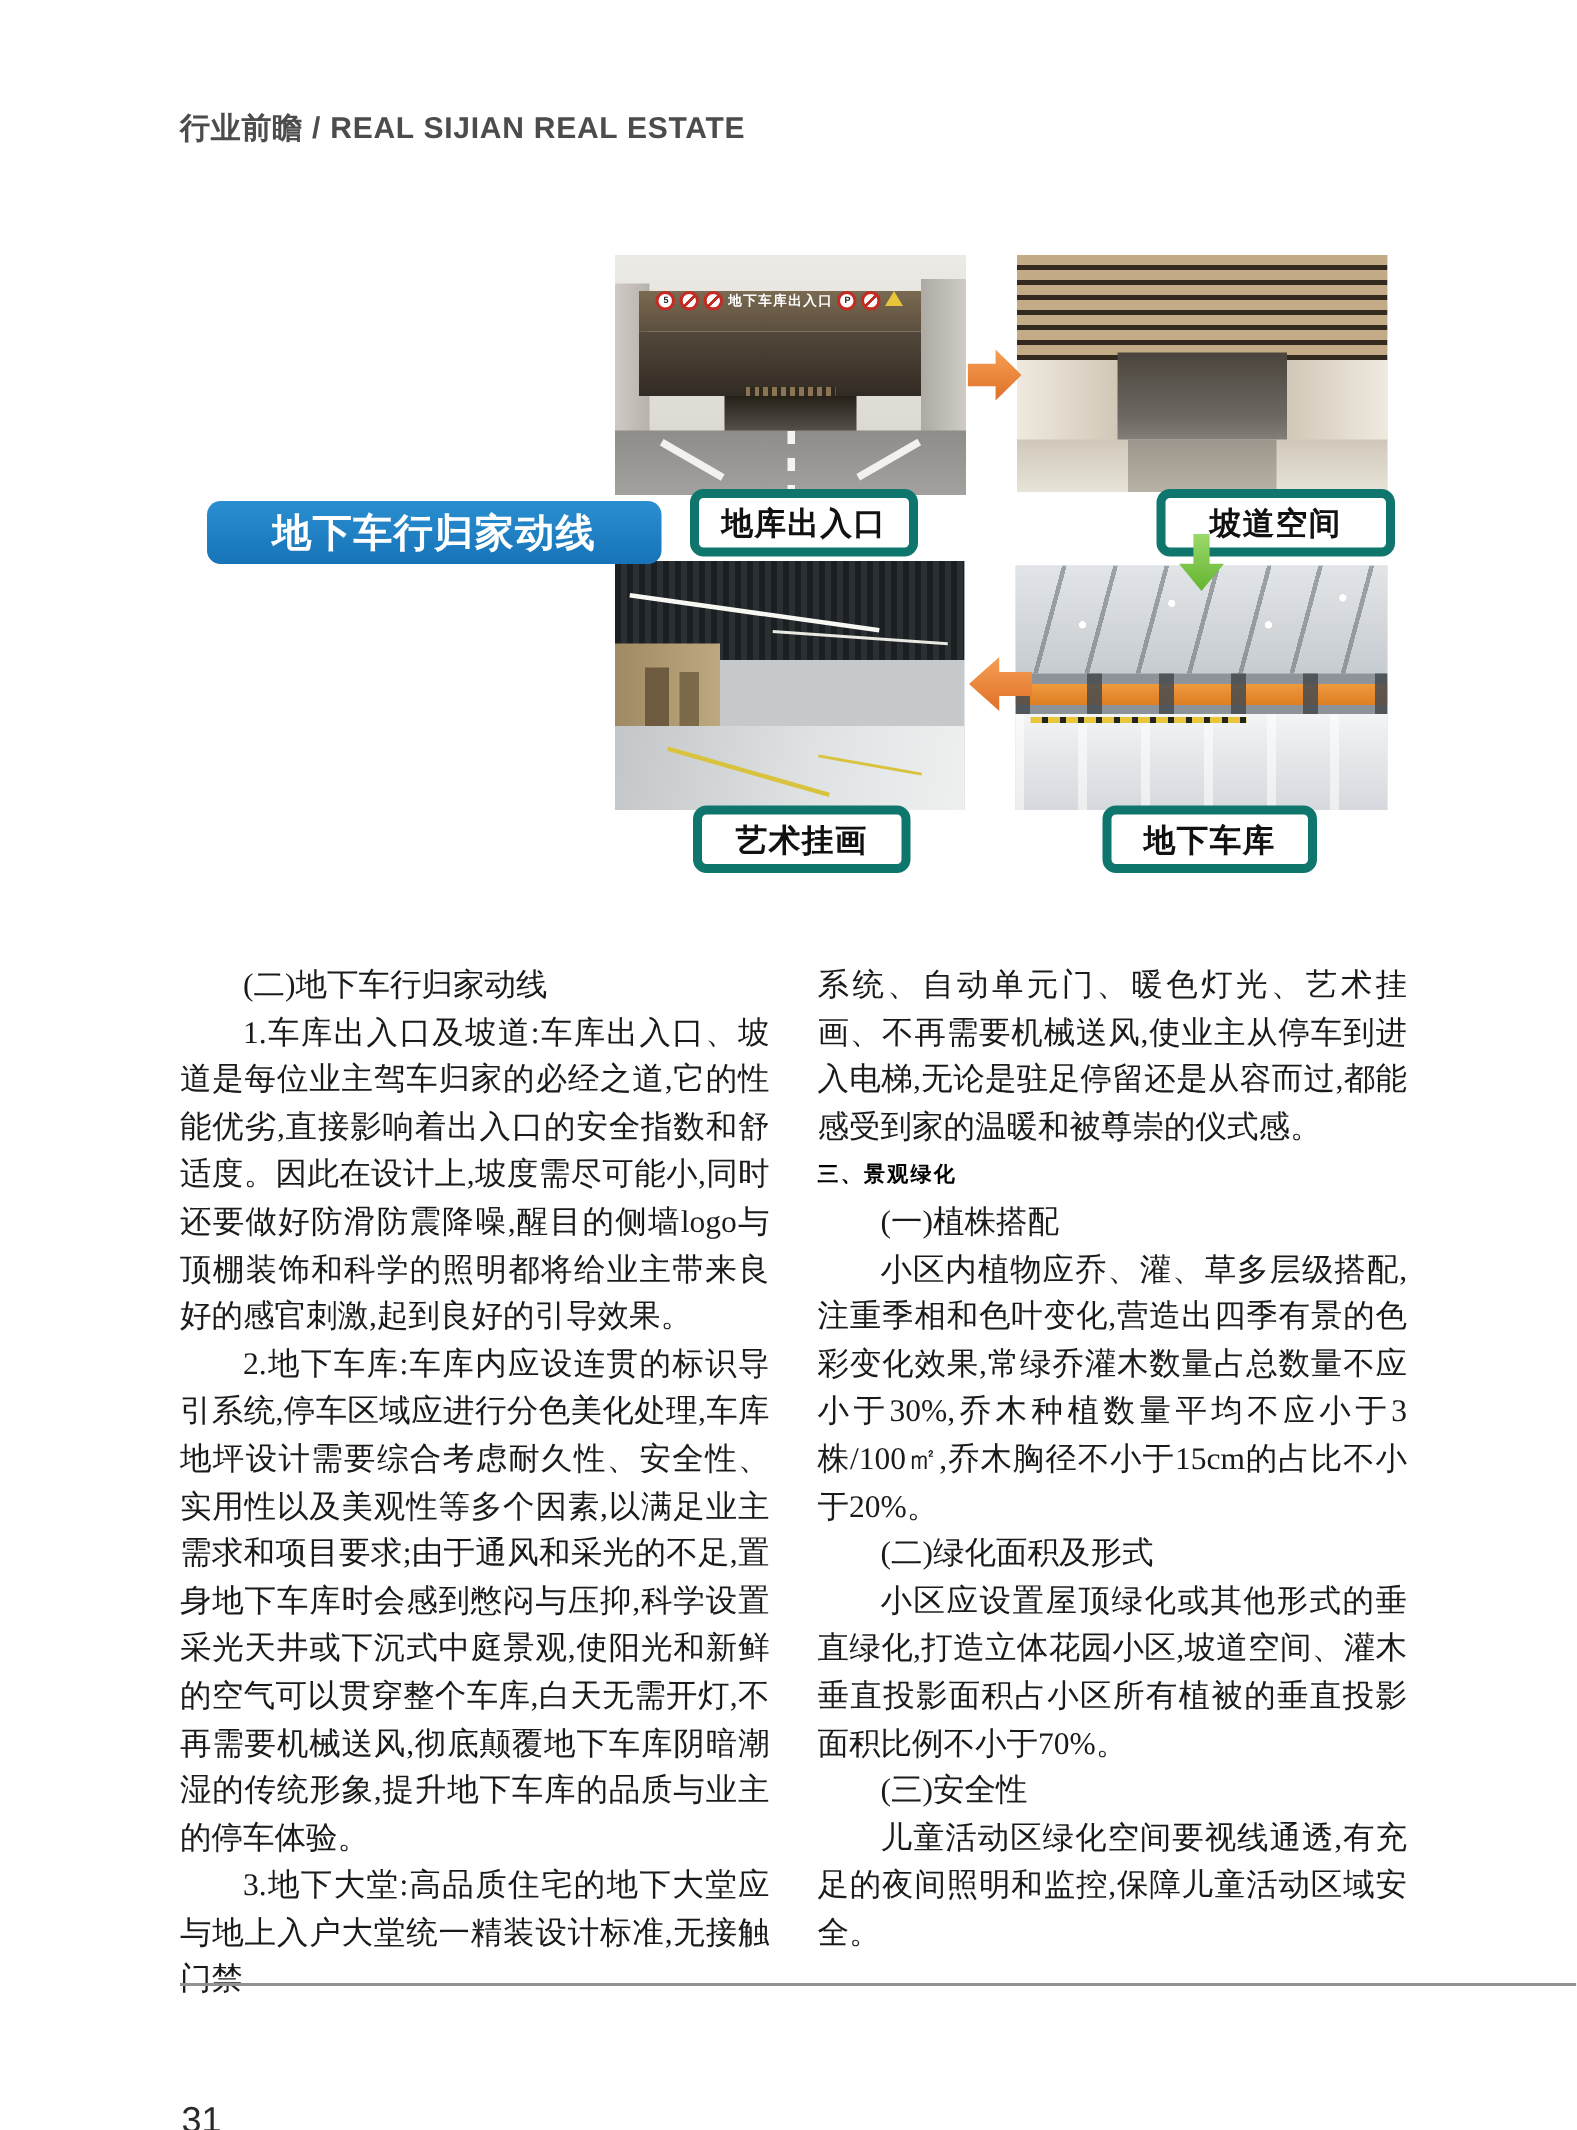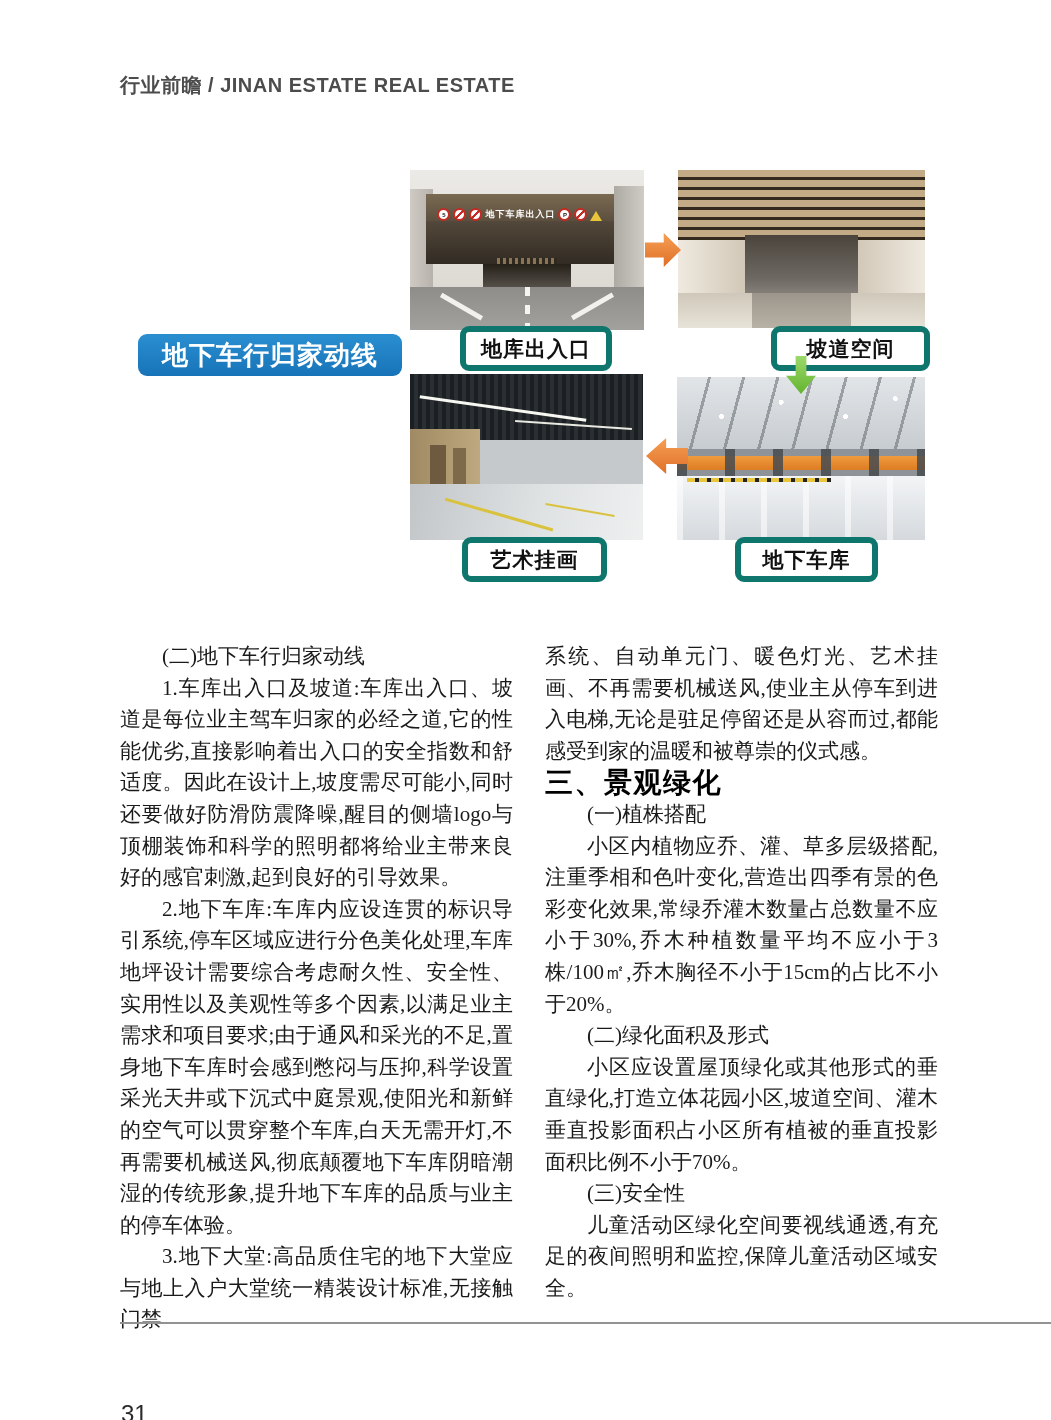--- a/index.html
+++ b/index.html
@@ -4,33 +4,33 @@
 <style>
   html,body{margin:0;padding:0;background:#ffffff;}
   .page{position:relative;width:1051px;height:1420px;background:#ffffff;overflow:hidden;
         font-family:"Liberation Sans",sans-serif;}
 
   
   .hdr{position:absolute;left:120px;top:72px;font-size:20px;font-weight:bold;
        color:#4c4c4c;letter-spacing:0.5px;}
 
   
-  .flow-banner{position:absolute;left:138px;top:334px;width:264px;height:42px;
+  .flow-banner{position:absolute;left:138px;top:334px;width:303px;height:42px;
        background:linear-gradient(180deg,#2a8fd0,#1773b8);border-radius:9px;
        color:#fff;font-weight:bold;font-size:26px;display:flex;align-items:center;
        justify-content:center;letter-spacing:1px;z-index:4;}
 
   
   .photo{position:absolute;overflow:hidden;z-index:1;}
   .photo *{position:absolute;}
   #p-entrance{left:410px;top:170px;width:234px;height:160px;
        background:linear-gradient(180deg,#eceae6 0%,#dedad4 70%,#c9c6c0 100%);}
   .ent-wall-l{left:0;top:12%;width:10%;height:62%;background:linear-gradient(90deg,#cfcbc4,#b7b3ac);}
   .ent-wall-r{right:0;top:10%;width:13%;height:66%;background:linear-gradient(270deg,#cfccc6,#adaaa3);}
-  .ent-sign{left:7%;top:15%;width:80%;height:17%;display:flex;align-items:flex-end;justify-content:center;gap:3px;
+  .ent-sign{left:7%;top:15%;width:80%;height:17%;display:flex;align-items:flex-start;justify-content:center;gap:3px;
        background:linear-gradient(180deg,#7a6a52,#5c4f3e);position:absolute;}
   .ent-sign span{position:static;}
   .sign-ico{display:inline-flex;align-items:center;justify-content:center;width:9px;height:9px;border-radius:50%;
        background:#fff;border:2px solid #c32b23;color:#222;font-size:6px;font-weight:bold;line-height:1;}
   .sign-ico.slash{background:linear-gradient(135deg,#fff 44%,#c32b23 44%,#c32b23 58%,#fff 58%);}
   .sign-text{color:#fff;font-size:9px;font-weight:bold;letter-spacing:1px;}
   .sign-tri{width:0;height:0;border-left:6px solid transparent;border-right:6px solid transparent;
        border-bottom:10px solid #e8c53a;}
   .ent-canopy{left:7%;top:32%;width:80%;height:27%;background:linear-gradient(180deg,#53483b,#322b23);}
   .ent-slats{left:37%;top:55%;width:26%;height:45%;
@@ -106,34 +106,34 @@
   #lbl-garage{left:735px;top:537px;width:131px;}
 
   
   .col{position:absolute;top:641px;width:393px;font-family:"Liberation Serif","DejaVu Serif",serif;
        font-size:21px;line-height:31.6px;color:#1a1a1a;text-align:justify;}
   #col-left{left:120px;}
   #col-right{left:545px;}
   .col p{margin:0;}
   .indent{text-indent:2em;}
   .noindent{text-indent:0;}
-  .sec-head{font-family:"Liberation Sans",sans-serif;font-size:28px;font-weight:bold;
+  .sec-head{font-family:"Liberation Sans",sans-serif;font-size:14px;font-weight:bold;
        color:#000;margin:14px 0 15px;letter-spacing:1.5px;text-indent:0;}
 
   
   .foot-rule{position:absolute;left:120px;right:0;top:1322px;height:2px;background:#929292;}
   .page-num{position:absolute;left:121px;top:1400px;font-size:24px;color:#2a2a2a;
        font-family:"Liberation Sans",sans-serif;}
 </style>
 </head>
 <body>
 
 <div class="page">
 
-  <div class="hdr">行业前瞻 / JINAN ESTATE REAL ESTATE</div>
+  <div class="hdr">行业前瞻 / REAL SIJIAN REAL ESTATE</div>
 
   <div class="flow-banner">地下车行归家动线</div>
 
   <div class="photo" id="p-entrance">
     <div class="ent-wall-l"></div>
     <div class="ent-wall-r"></div>
     <div class="ent-canopy"></div>
     <div class="ent-slats"></div>
     <div class="ent-tunnel"></div>
     <div class="ent-road">

